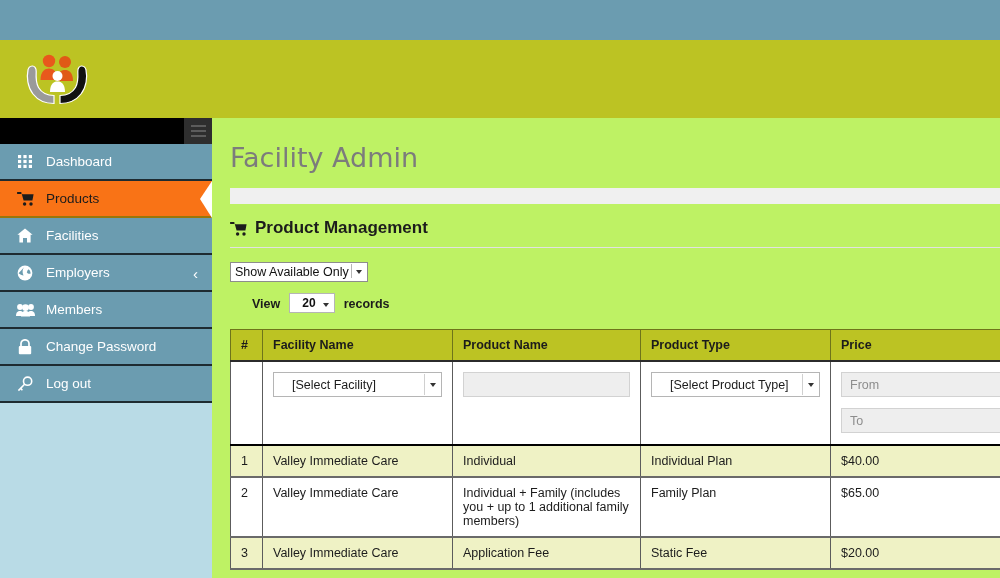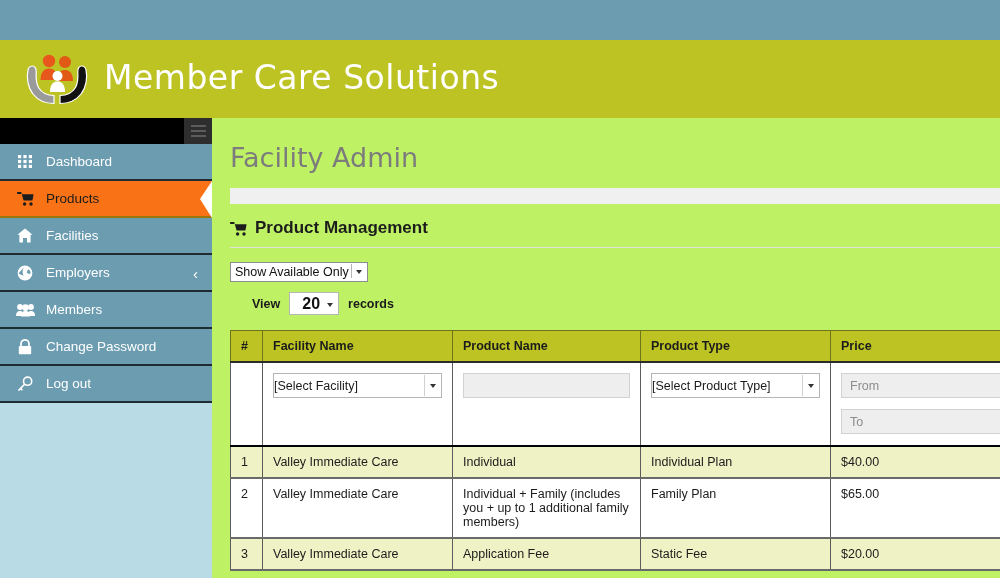--- a/index.html
+++ b/index.html
@@ -149,21 +149,21 @@
   }
 
   .filter-row-1 { margin: 14px 0 0 18px; }
   .view-row {
     margin: 16px 0 0 40px;
     display: flex; align-items: center; gap: 9px;
     font-size: 12.5px; font-weight: bold; color: #1c1c1c;
   }
   .view-select {
     width: 70px; height: 26px;
-    font-size: 16px;
+    font-size: 12px;
     padding-left: 12px;
     border: 1px solid #b5b5b5;
   }
 
   
   .tbl-wrap {
     margin: 18px 0 0 18px;
     width: 900px;
   }
   table.prod {
@@ -207,21 +207,21 @@
   .col-pname { width: 188px; }
   .col-ptype { width: 190px; }
   .col-price { width: 300px; }
 
   .cell-select {
     width: 100%;
     height: 25px;
     border: 1px solid #b5b5b5;
     background: #ffffff;
     font-size: 12.5px;
-    padding-left: 0;
+    padding-left: 18px;
     color: #1c1c1c;
     display: flex; align-items: center;
     position: relative;
     cursor: pointer;
   }
   .cell-select .arrowbox {
     position: absolute; right: 1px; top: 1px; bottom: 1px; width: 16px;
     border-left: 1px solid #d0d0d0;
     display: flex; align-items: center; justify-content: center;
   }
@@ -264,21 +264,20 @@
         <circle cx="39" cy="12" r="6" fill="#e05a16"></circle>
         <path d="M31 31 C31 22.5 35 20 39 20 C43 20 47 22.5 47 31 Z" fill="#e05a16"></path>
         <circle cx="31.5" cy="26" r="5" fill="#ffffff"></circle>
         <path d="M24 42 C24 34 27.5 31.5 31.5 31.5 C35.5 31.5 39 34 39 42 Z" fill="#ffffff"></path>
 
         <path d="M2 20 C0.5 27 1.5 37 7 44 C12 50.5 20 53.5 28 53.5 L28 45.5 C21 45.5 15.5 42.5 12.5 37.5 C10.5 34 9.8 28.5 10.2 21.5 C10.4 18 8.3 15.8 6.2 16 C3.9 16.2 2.4 17.8 2 20 Z" fill="#9a9a9a" stroke="#ffffff" stroke-width="1.2"></path>
 
         <path d="M60 20 C61.5 27 60.5 37 55 44 C50 50.5 42 53.5 34 53.5 L34 45.5 C41 45.5 46.5 42.5 49.5 37.5 C51.5 34 52.2 28.5 51.8 21.5 C51.6 18 53.7 15.8 55.8 16 C58.1 16.2 59.6 17.8 60 20 Z" fill="#111111" stroke="#ffffff" stroke-width="1.2"></path>
       </svg>
     </div>
-    <div class="brand-title">Member Care Solutions</div>
   </div>
 
   <div class="sidebar">
     <div class="sidebar-top">
       <div class="hamburger">
         <span></span>
           <span></span>
           <span></span>
       </div>
     </div>

